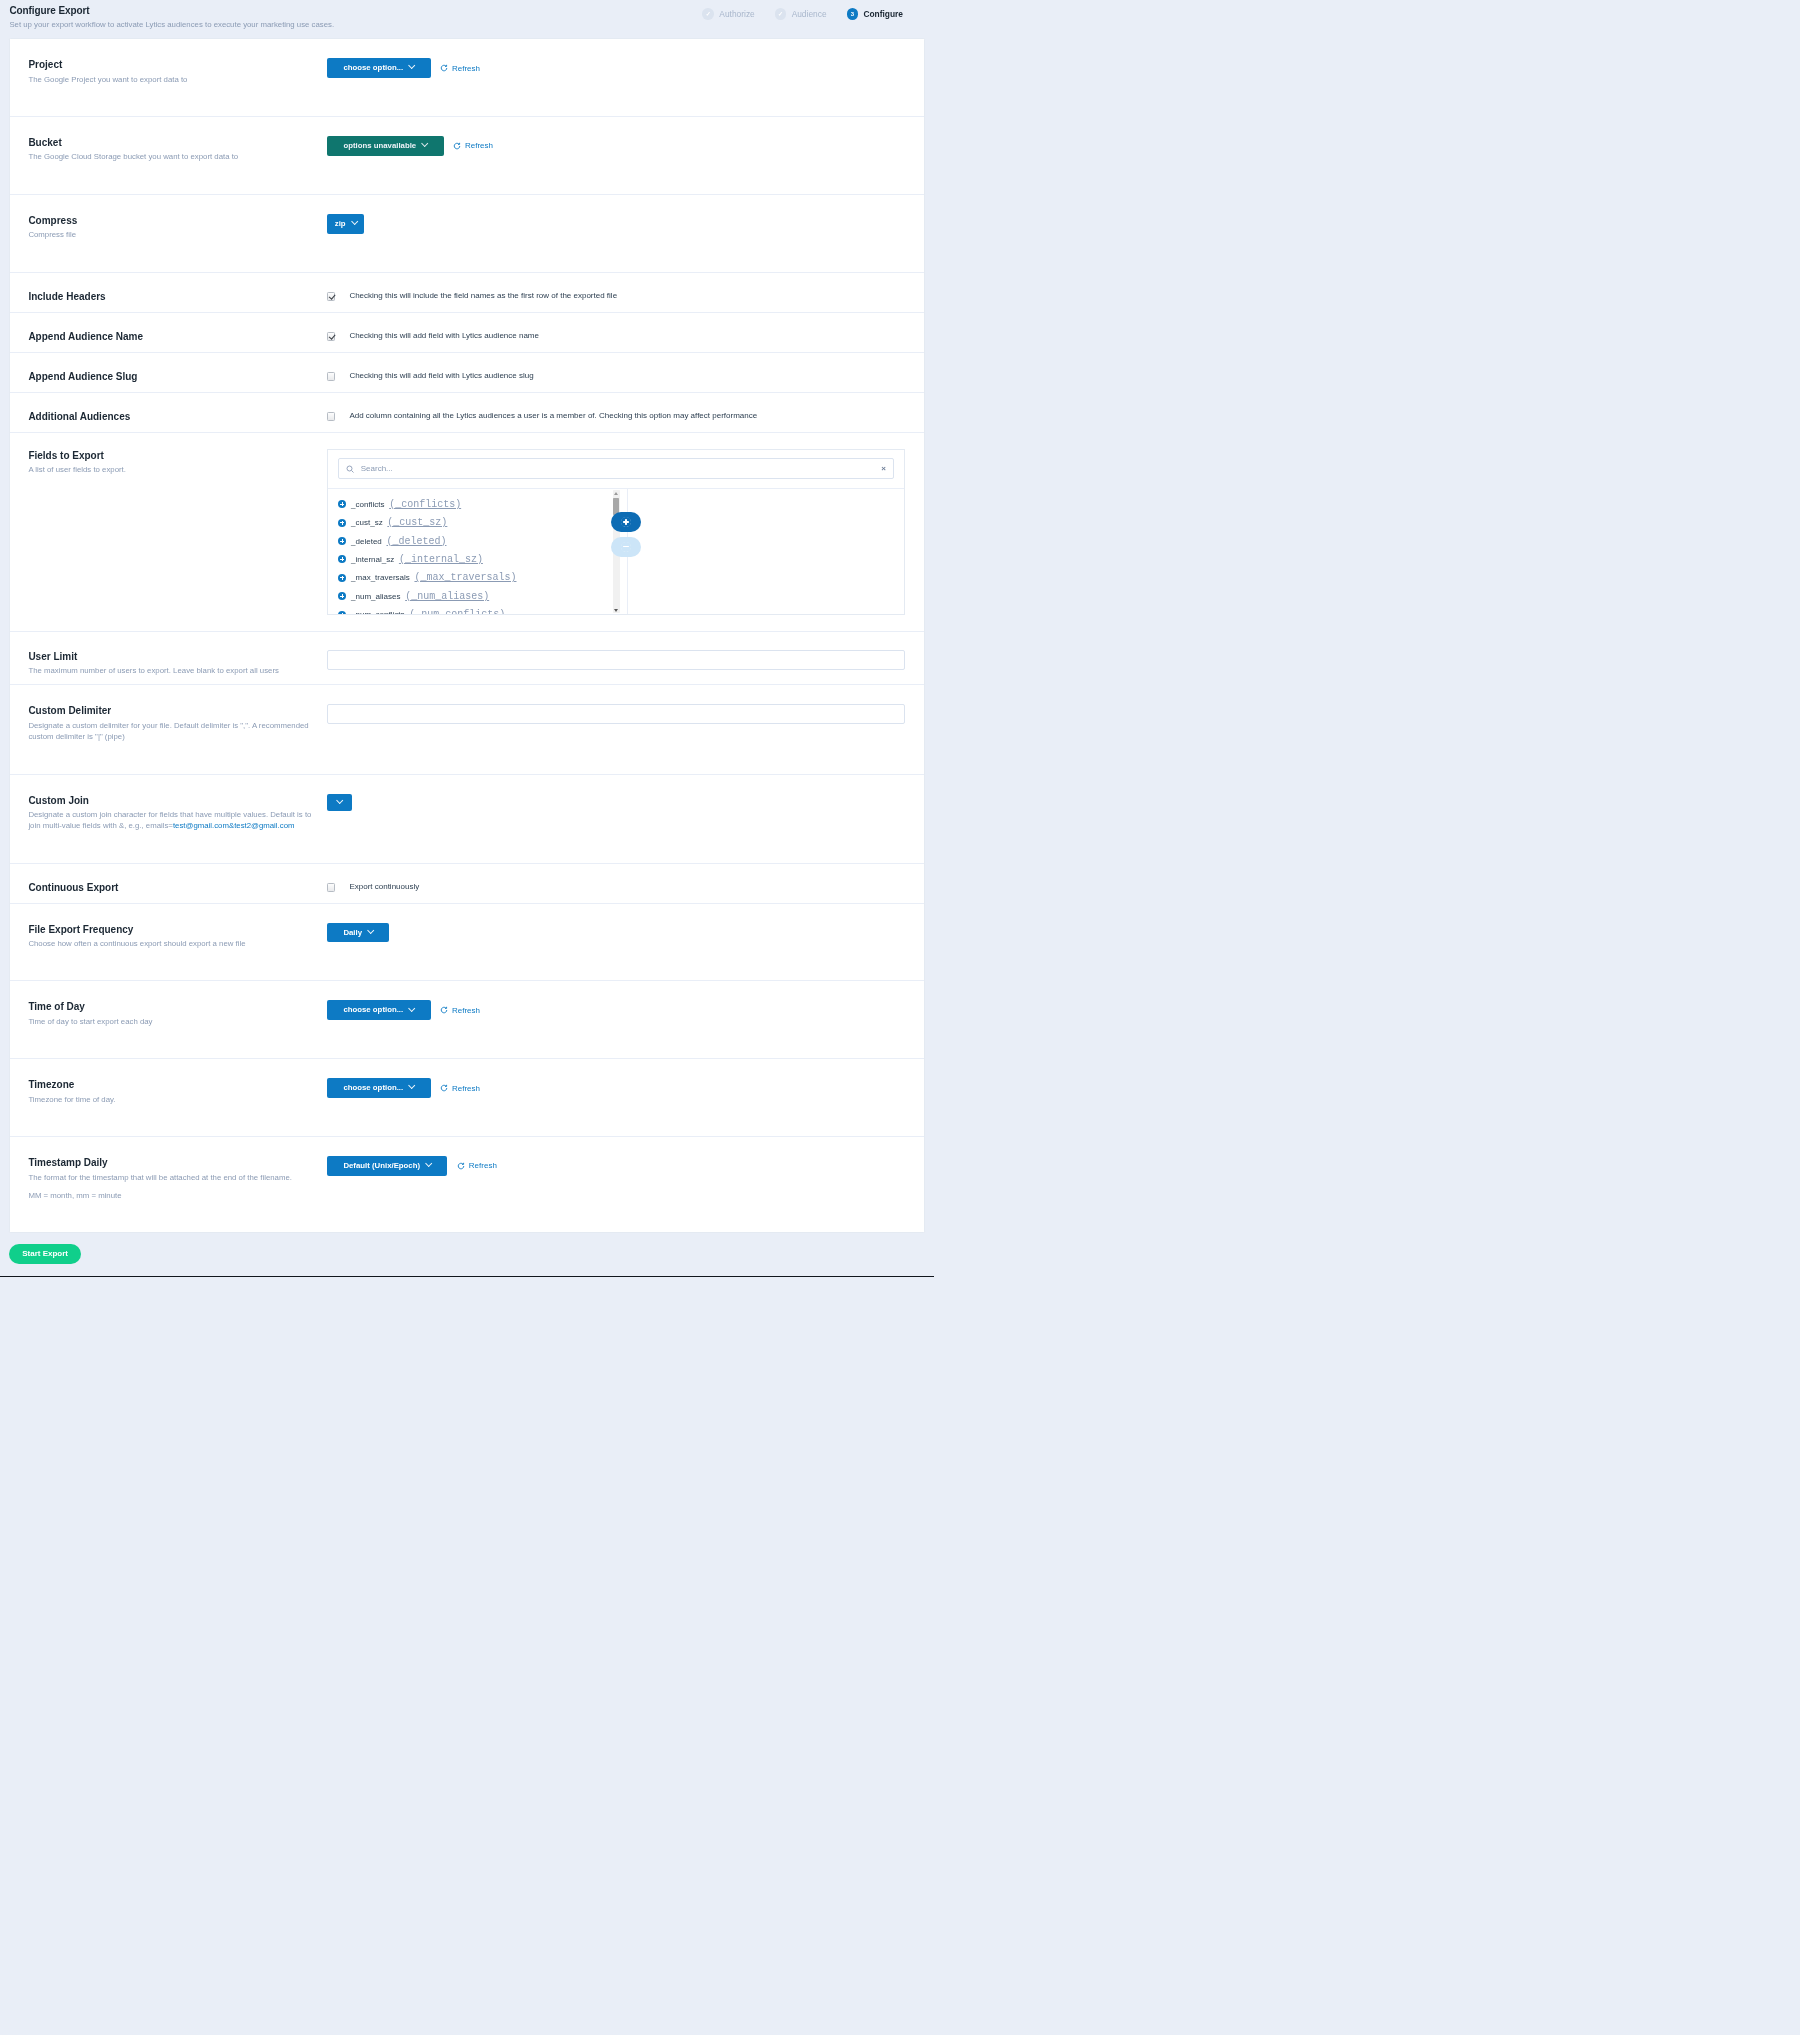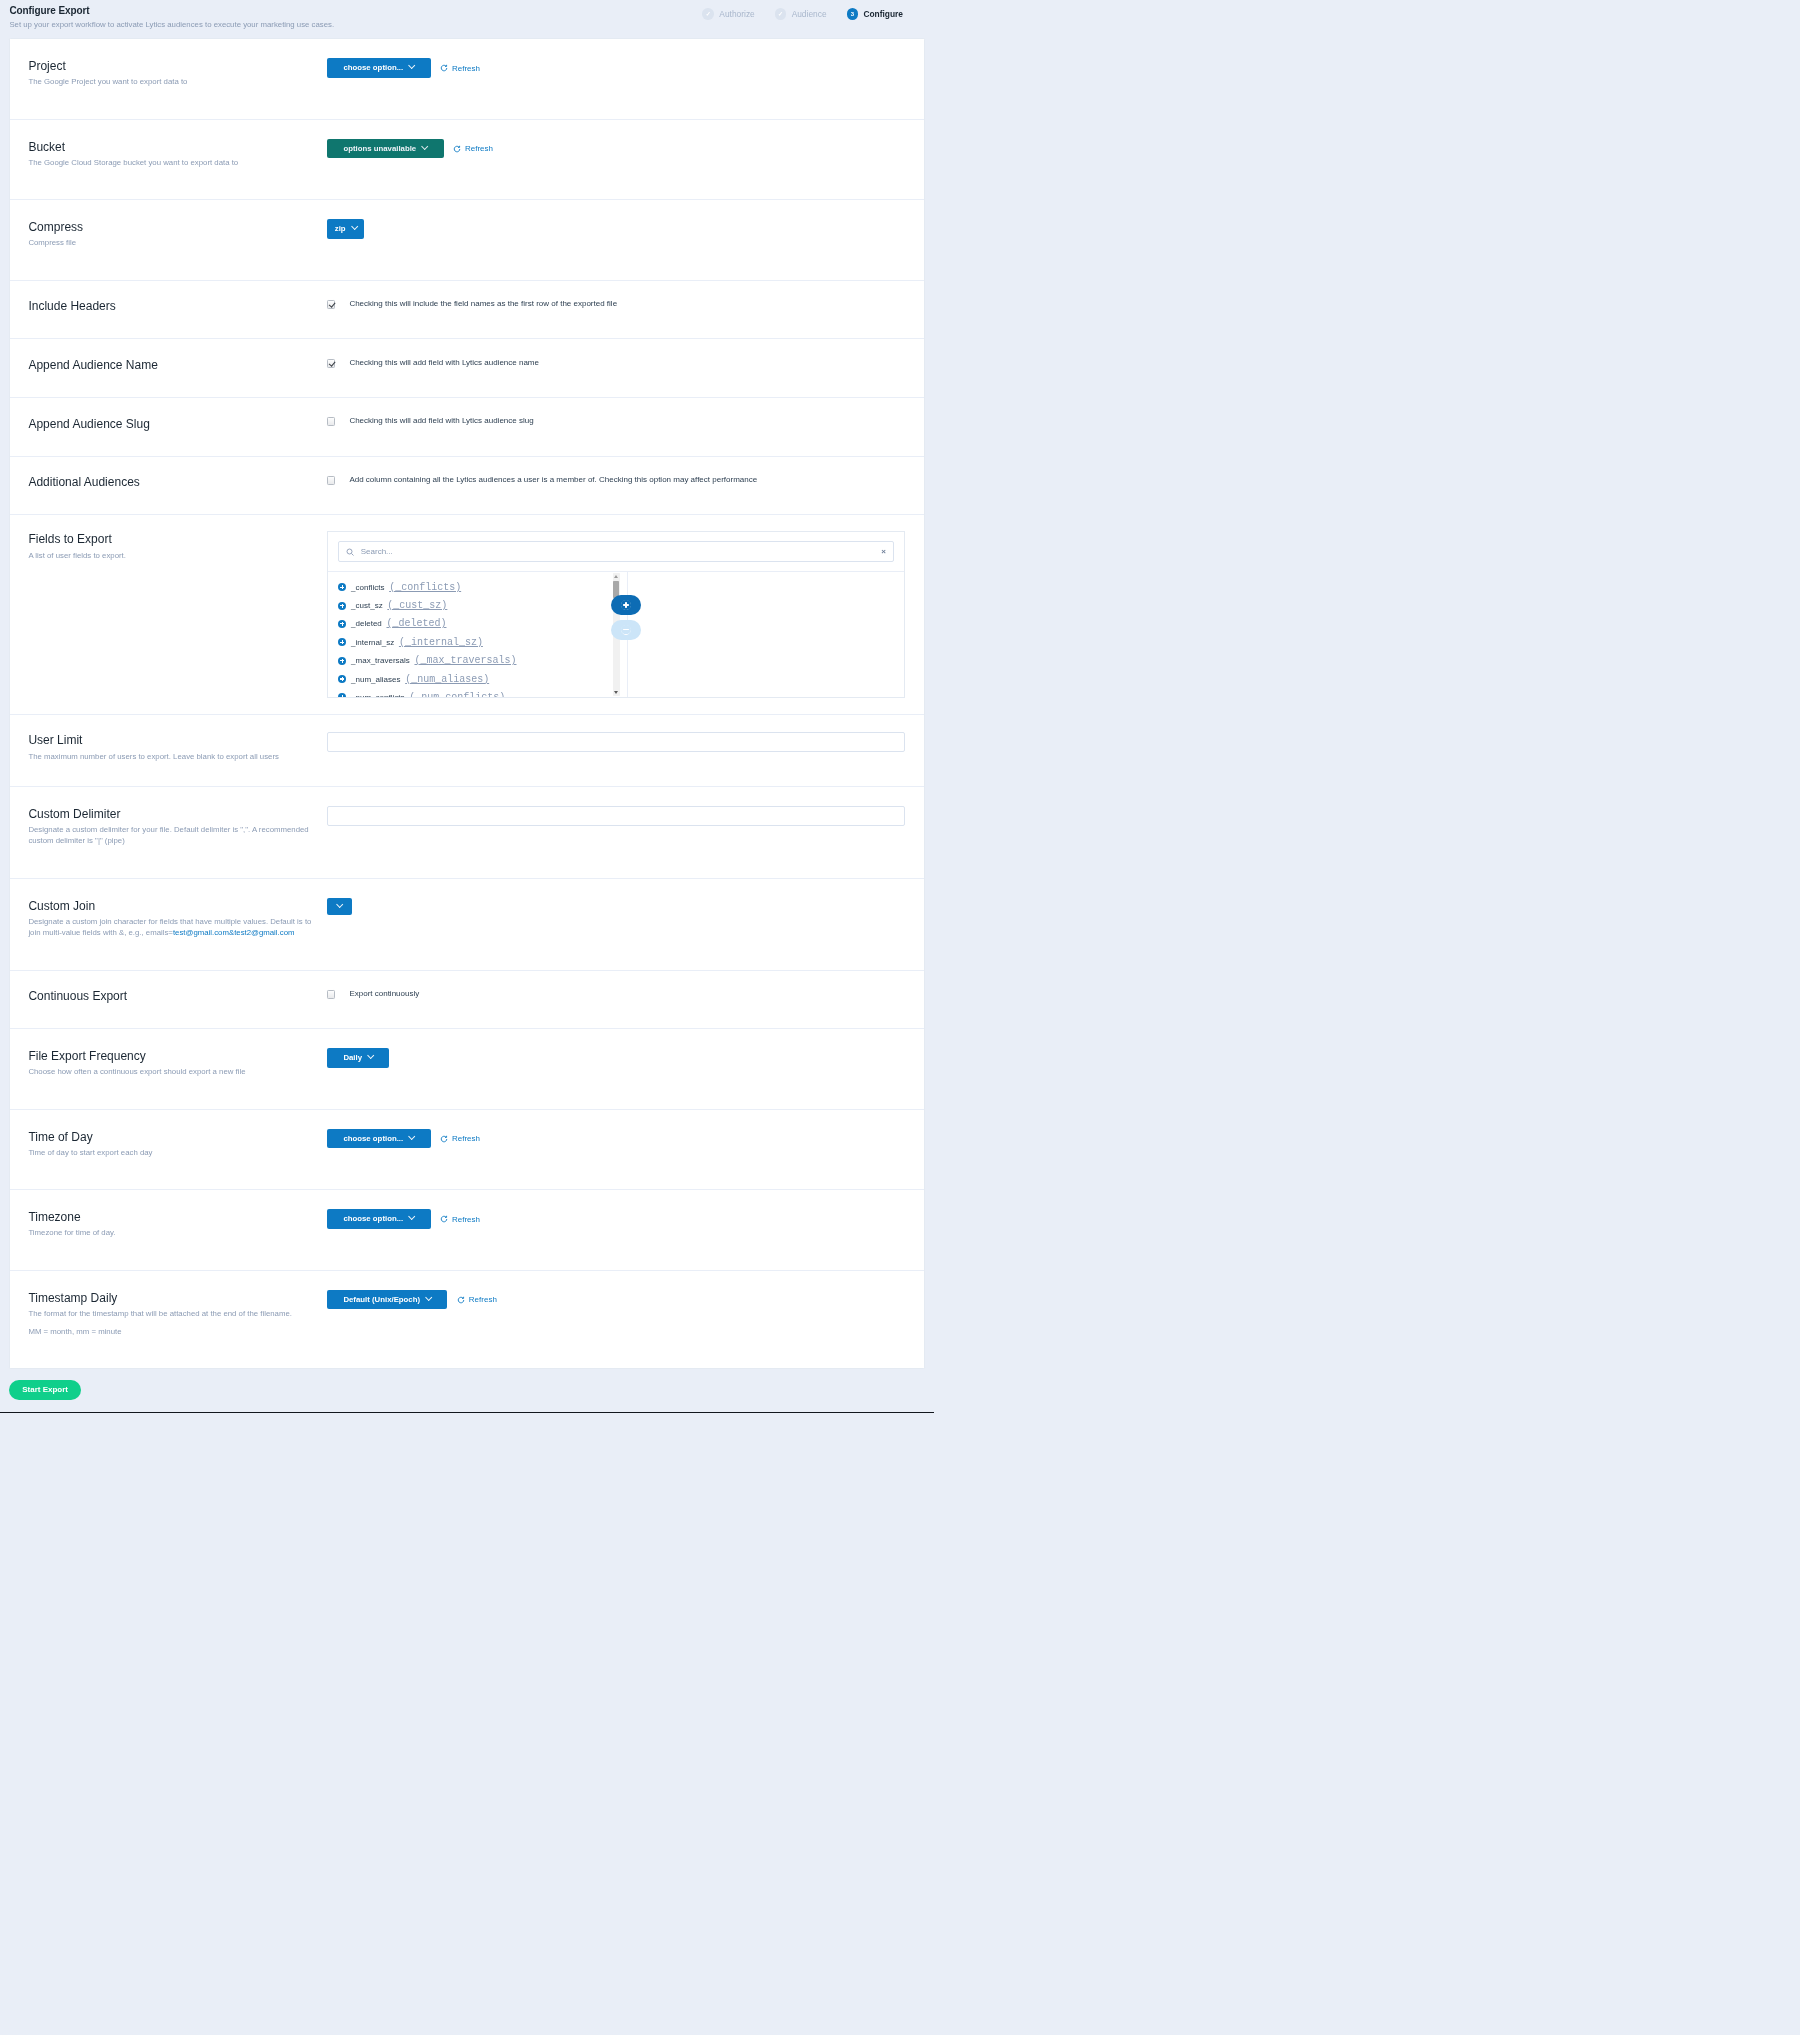--- a/index.html
+++ b/index.html
@@ -85,22 +85,22 @@
   }
   .form-row:last-child { border-bottom: none; }
 
   .row-label {
     width: 317px;
     flex: 0 0 317px;
     padding-left: 18px;
     padding-right: 10.8px;
   }
   .row-label .lbl {
-    font-size: 12px;
-    font-weight: normal;
+    font-size: 10px;
+    font-weight: bold;
     color: #1b2733;
     display: block;
     line-height: 1.35;
   }
   .row-label .desc {
     font-size: 7.8px;
     color: #8b9bb4;
     display: block;
     margin-top: 2px;
     line-height: 1.45;
@@ -108,21 +108,21 @@
   .row-control {
     flex: 1 1 auto;
     padding-right: 19px;
     display: flex;
     align-items: flex-start;
     min-width: 0;
   }
 
   
   .row-tall { padding-top: 19px; padding-bottom: 31px; }
-  .row-mid  { padding-top: 17.5px; padding-bottom: 24px; }
+  .row-mid  { padding-top: 17.5px; padding-bottom: 8px; }
   .row-short{ padding-top: 16px; padding-bottom: 16px; }
 
   
   .dd-btn {
     background: #0d7ac4;
     color: #ffffff;
     border: none;
     border-radius: 2px;
     font-family: "Liberation Sans", sans-serif;
     font-size: 7.8px;

